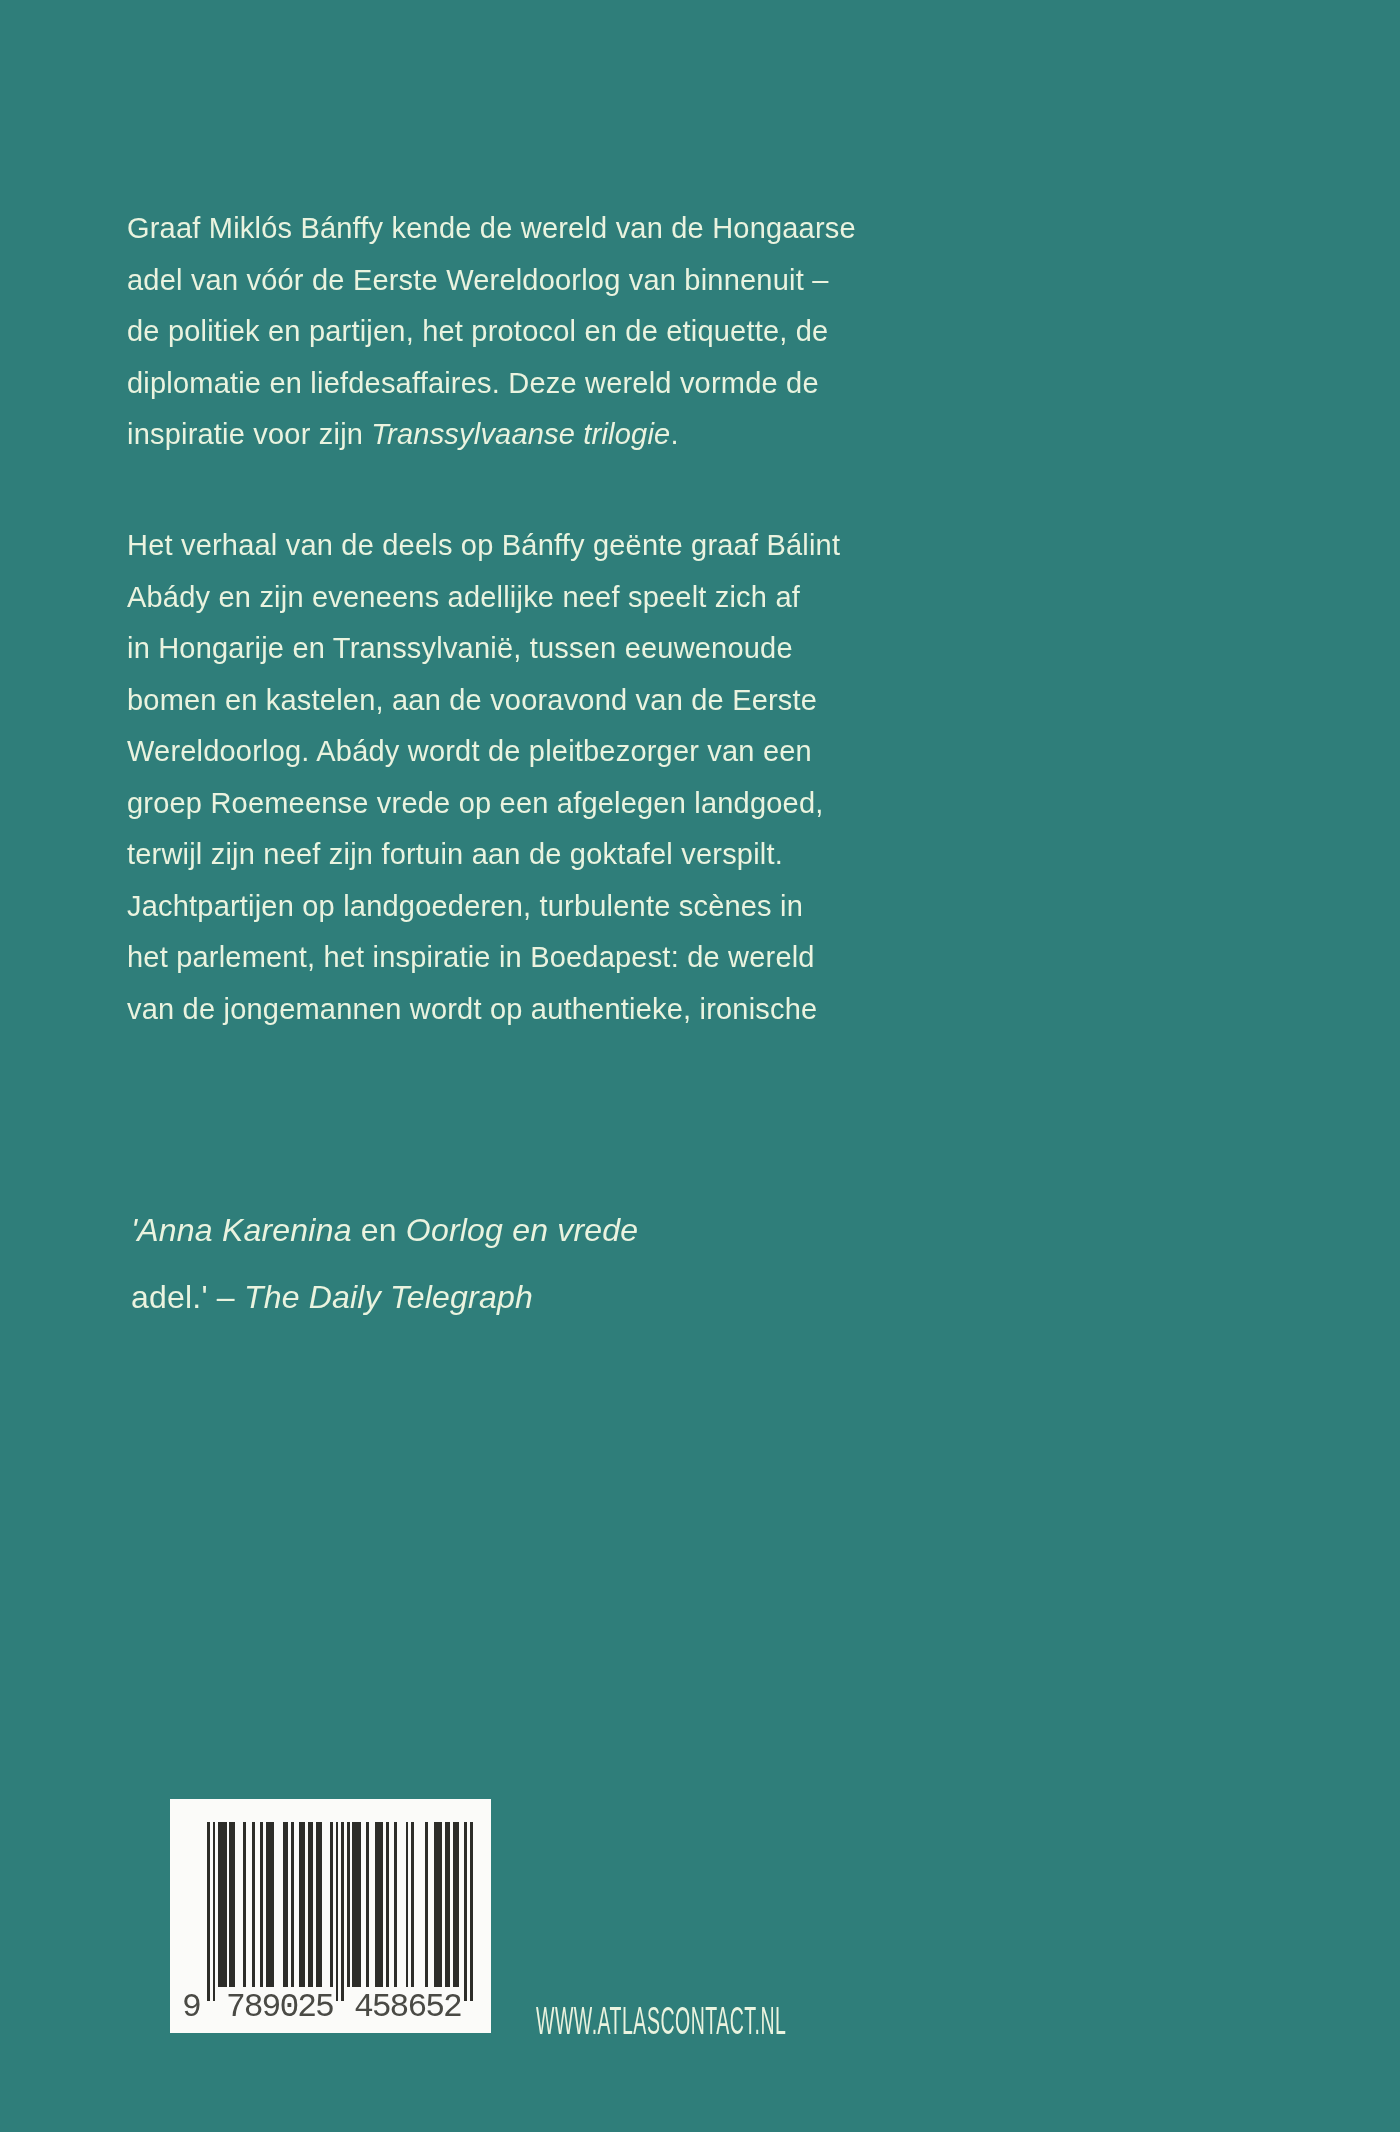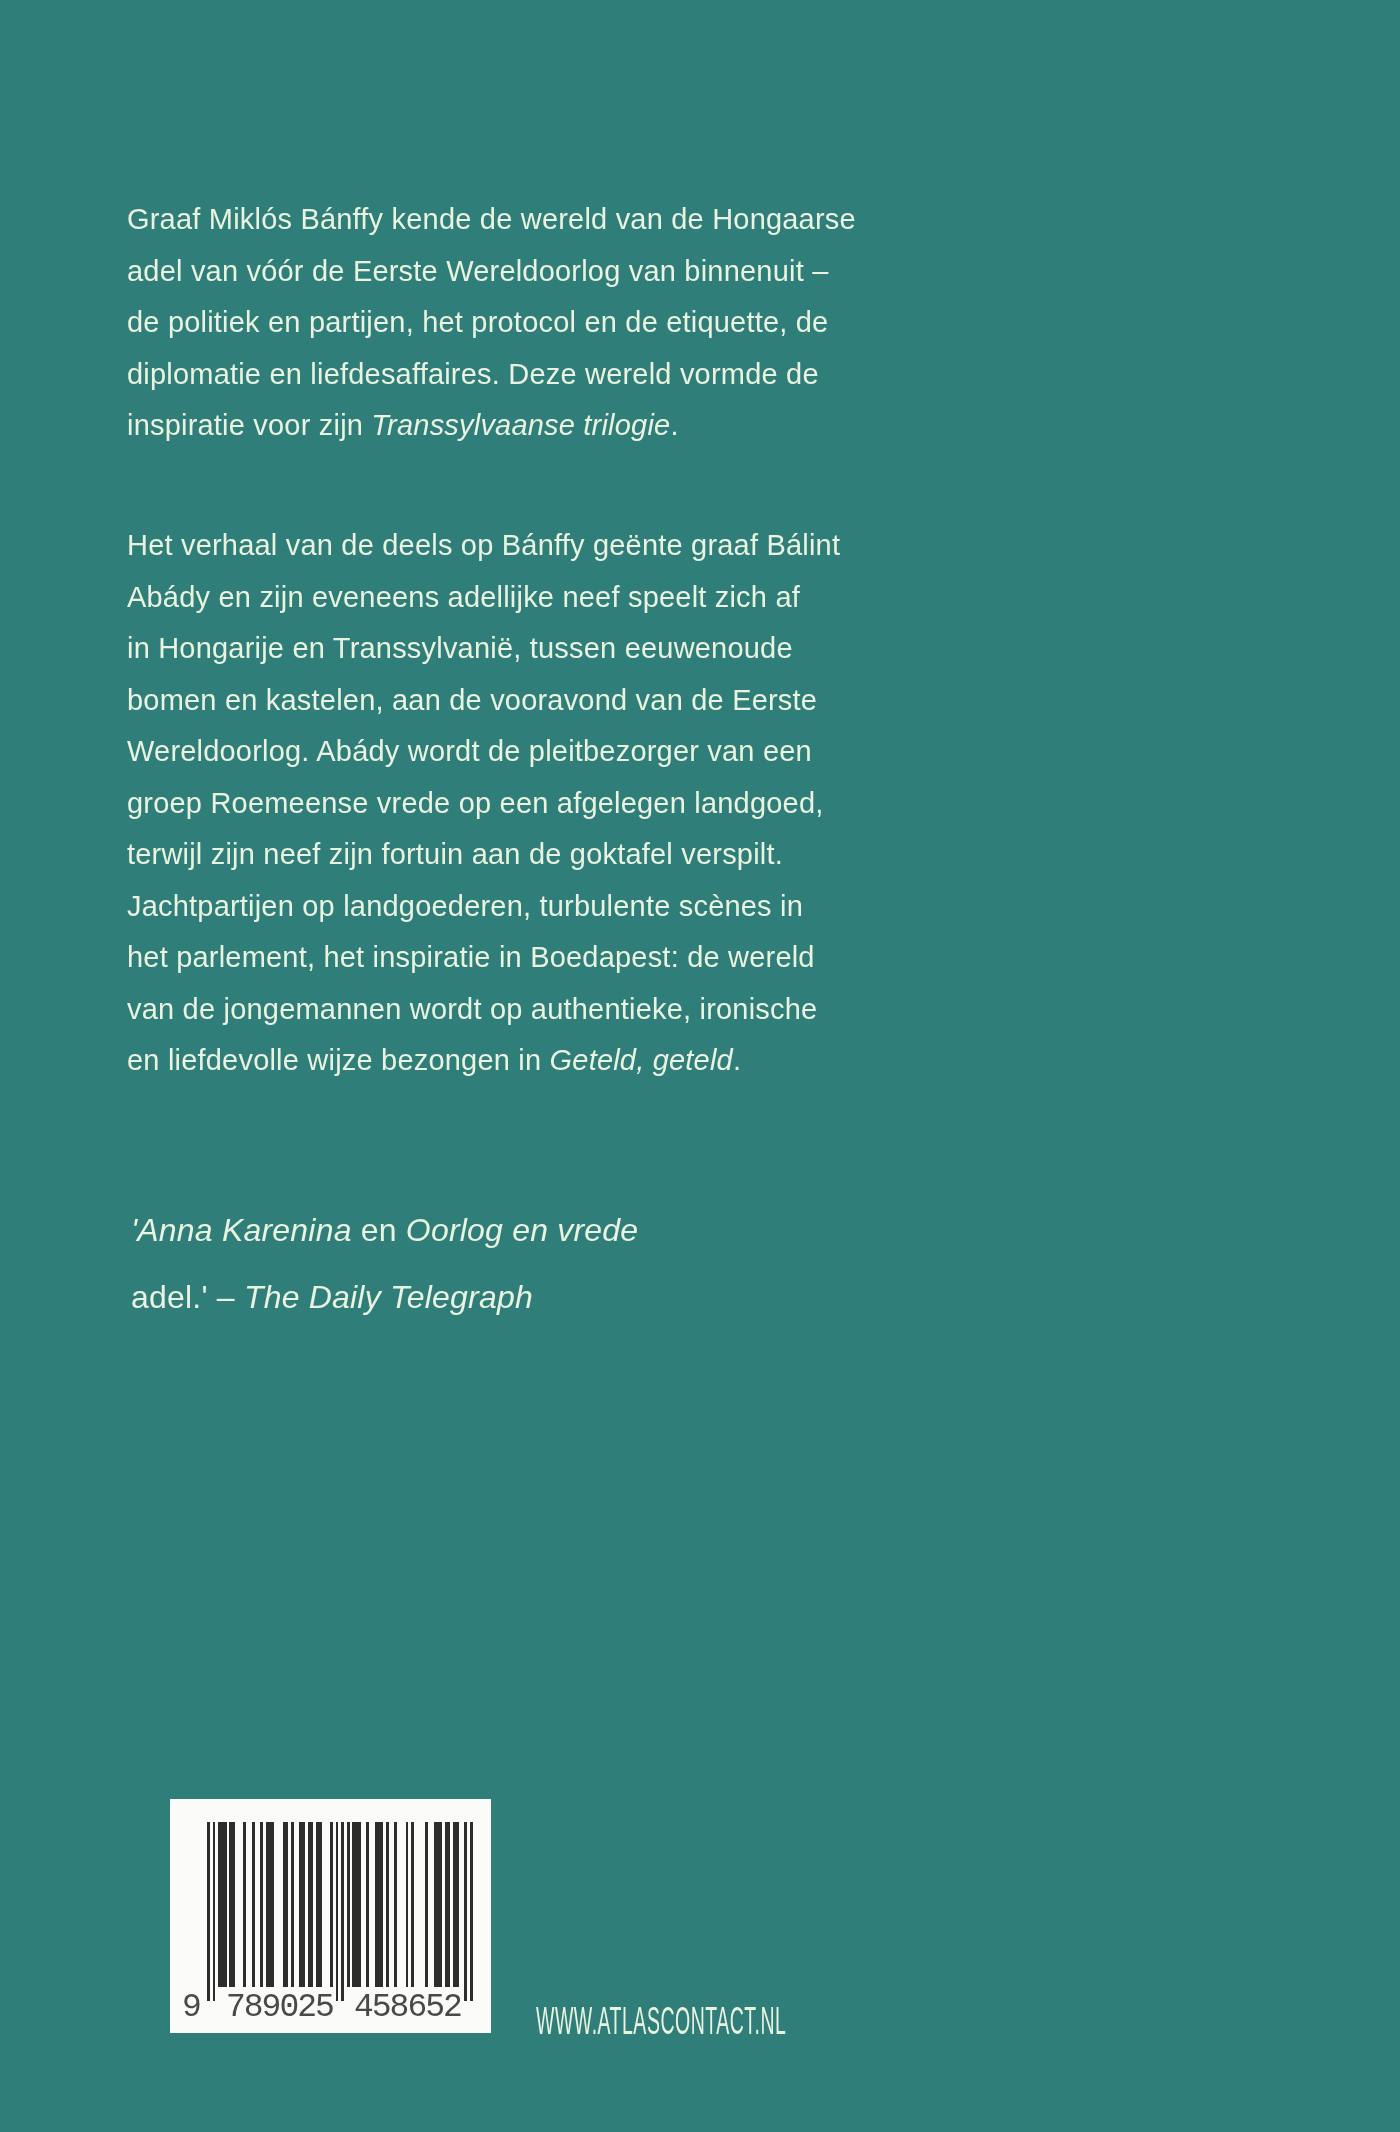--- a/index.html
+++ b/index.html
@@ -13,21 +13,21 @@
   .cover { position: absolute; inset: 0; }
 
   .blurb {
     position: absolute;
     left: 127px;
     font-size: 29px;
     line-height: 51.5px;
     letter-spacing: 0.2px;
     font-weight: 400;
   }
-  .blurb.p1 { top: 194px; }
+  .blurb.p1 { top: 203px; }
   .blurb.p2 { top: 520px; }
 
   .line { white-space: nowrap; }
   .it { font-style: italic; }
 
   .quote {
     position: absolute;
     left: 131px;
     top: 1197px;
     font-size: 32px;
@@ -98,21 +98,20 @@
       <div class="line"><span>Het verhaal van de deels op Bánffy geënte graaf Bálint</span></div>
       <div class="line"><span>Abády en zijn eveneens adellijke neef speelt zich af</span></div>
       <div class="line"><span>in Hongarije en Transsylvanië, tussen eeuwenoude</span></div>
       <div class="line"><span>bomen en kastelen, aan de vooravond van de Eerste</span></div>
       <div class="line"><span>Wereldoorlog. Abády wordt de pleitbezorger van een</span></div>
       <div class="line"><span>groep Roemeense vrede op een afgelegen landgoed,</span></div>
       <div class="line"><span>terwijl zijn neef zijn fortuin aan de goktafel verspilt.</span></div>
       <div class="line"><span>Jachtpartijen op landgoederen, turbulente scènes in</span></div>
       <div class="line"><span>het parlement, het inspiratie in Boedapest: de wereld</span></div>
       <div class="line"><span>van de jongemannen wordt op authentieke, ironische</span></div>
-      <div class="line"><span>en liefdevolle wijze bezongen in </span><span class="it">Geteld, geteld</span><span>.</span></div>
     </section>
 
   <section class="quote">
       <div class="line"><span class="it">'Anna Karenina</span><span> en </span><span class="it">Oorlog en vrede</span></div>
       <div class="line"><span>adel.' – </span><span class="it">The Daily Telegraph</span></div>
     </section>
 
   <div class="barcode-box" style="background: rgb(251, 251, 249);">
     <div class="bars">
         <div class="m bar guard"></div>

